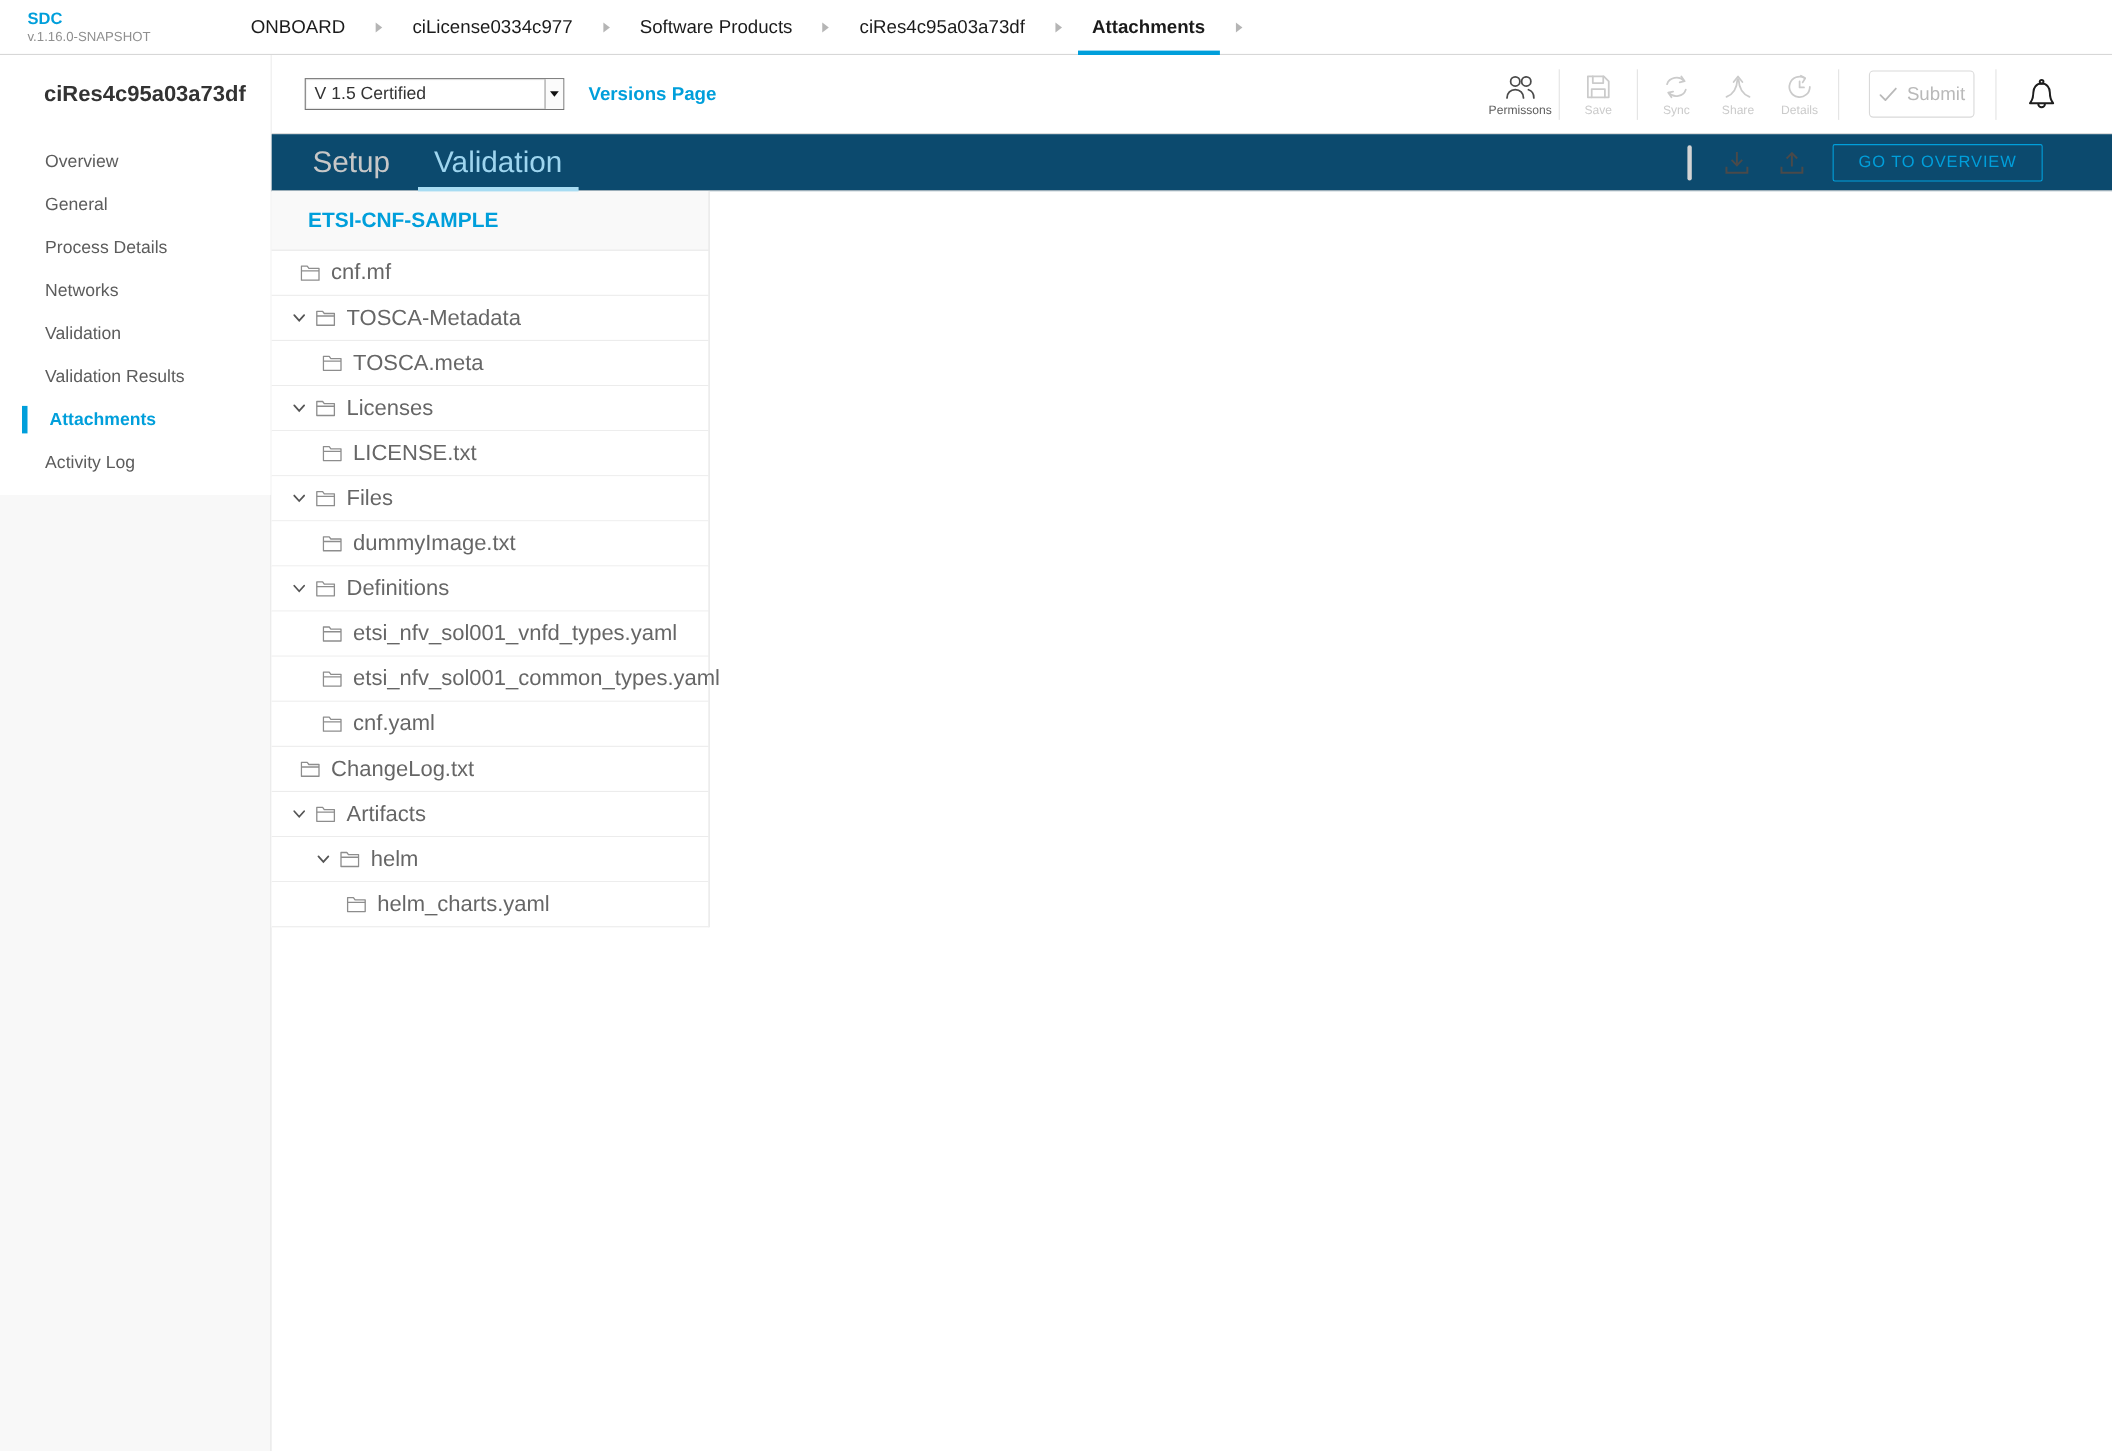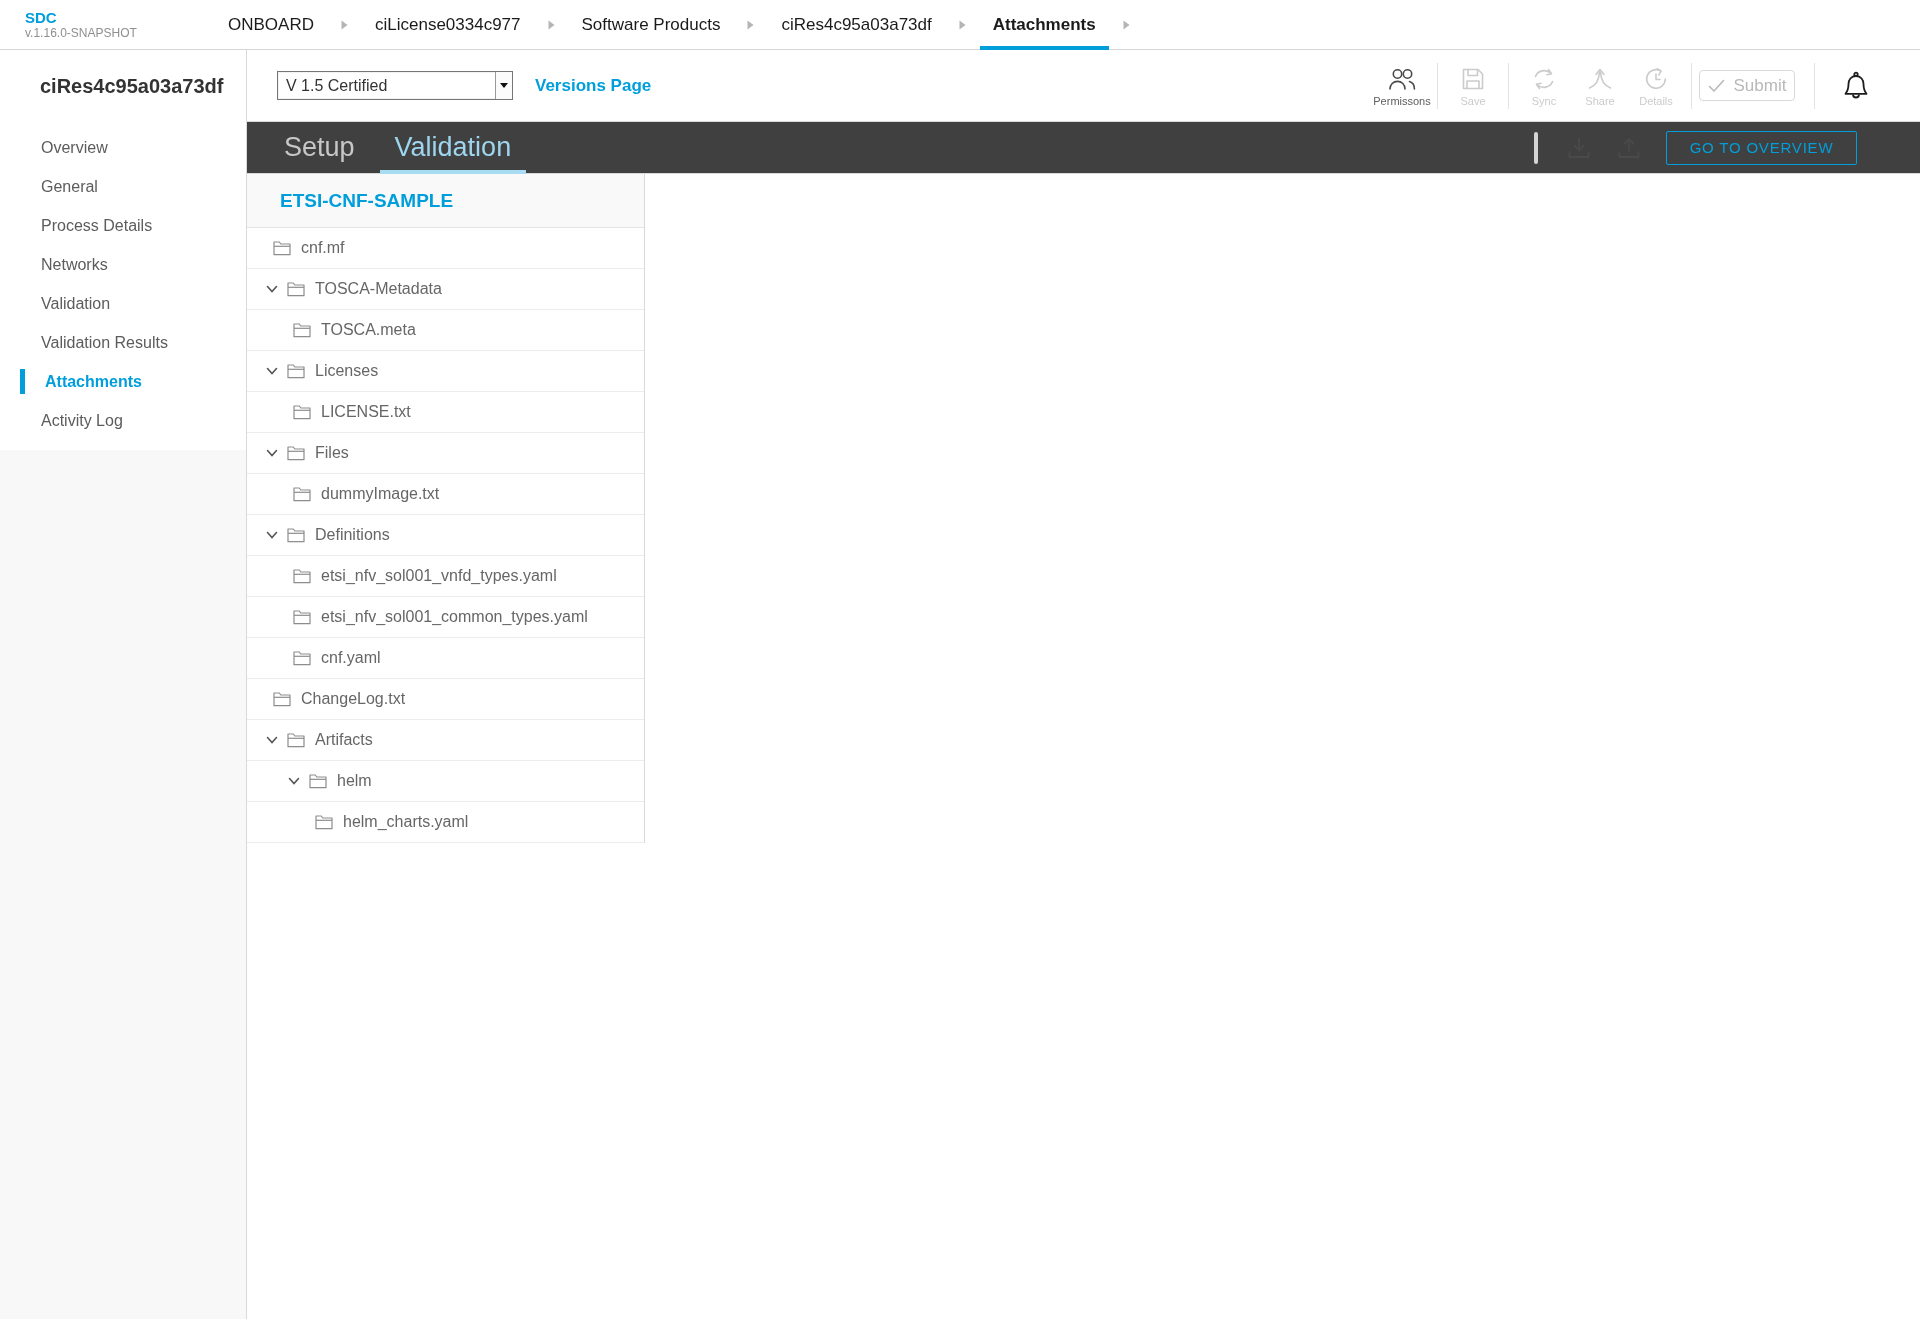--- a/index.html
+++ b/index.html
@@ -48,38 +48,38 @@
 
   .toolbar-right { margin-left:auto; display:flex; align-items:center; }
   .action { width:56px; display:flex; flex-direction:column; align-items:center; gap:3px; cursor:pointer; }
   .action .a-icon { height:27px; display:flex; align-items:flex-end; }
   .action .a-label { font-size:11px; }
   .action.enabled { color:#4a4a4a; }
   .action.enabled .a-label { color:#5e5e5e; }
   .action.disabled { color:#cbcbcb; cursor:default; }
   .action.disabled .a-label { color:#cbcbcb; }
   .tb-divider { width:1px; height:46px; background:#e3e3e3; margin:0 7px; }
-  .submit-btn { margin:0 12px 0 0; width:96px; height:31px; border:1px solid #d9d9d9; border-radius:4px; background:#fff; display:flex; align-items:center; justify-content:center; gap:9px; color:#b9b9b9; font-size:17px; cursor:pointer; }
+  .submit-btn { margin:0 12px 0 20px; width:96px; height:43px; border:1px solid #d9d9d9; border-radius:4px; background:#fff; display:flex; align-items:center; justify-content:center; gap:9px; color:#b9b9b9; font-size:17px; cursor:pointer; }
   .bell-btn { margin:0 50px 0 20px; color:#1d1d1d; cursor:pointer; }
 
   
-  .tabband { height:52px; min-height:52px; background:#404040; border-bottom:1px solid #d9d9d9; display:flex; align-items:stretch; padding-left:22px; }
+  .tabband { height:52px; min-height:52px; background:#0c4a6e; border-bottom:1px solid #d9d9d9; display:flex; align-items:stretch; padding-left:22px; }
   .tab { position:relative; display:flex; align-items:center; padding:0 15px; margin-right:10px; font-size:27px; color:#c7c7c7; cursor:pointer; white-space:nowrap; }
   .tab.active { color:var(--tab-blue); }
   .tab-underline { position:absolute; left:0; right:0; bottom:-1px; height:4px; background:var(--tab-underline); }
   .band-right { margin-left:auto; display:flex; align-items:center; margin-right:63px; }
   .band-divider { width:4px; height:32px; background:#d4d4d4; border-radius:2px; margin-right:28px; }
   .icon-btn { margin-right:24px; color:#4a4a4a; cursor:pointer; }
   .overview-btn { width:191px; height:34px; border:1px solid var(--accent); border-radius:2px; background:transparent; color:var(--accent); font-size:15px; letter-spacing:.8px; display:flex; align-items:center; justify-content:center; cursor:pointer; font-family:"Liberation Sans", sans-serif; }
 
   
   .content { flex:1; display:flex; align-items:flex-start; background:#fff; min-height:0; }
   .tree-panel { width:398px; min-width:398px; background:#fff; border-right:1px solid #d9d9d9; }
   .tree-header { height:54px; background:#f9f9f9; border-bottom:1px solid #e5e5e5; display:flex; align-items:center; padding-left:33px; font-size:19px; font-weight:bold; color:var(--accent); }
-  .tree-row { height:41px; border-bottom:1px solid #ececec; display:flex; align-items:center; font-size:16px; color:#666; cursor:pointer; background:#fff; }
+  .tree-row { height:41px; border-bottom:1px solid #ececec; display:flex; align-items:center; font-size:20px; color:#666; cursor:pointer; background:#fff; }
   .tree-chevron { width:14px; margin-right:8px; color:#555; display:flex; }
   .tree-folder { margin-right:10px; display:flex; color:#8d8d8d; }
   .tree-label { white-space:nowrap; }
 </style>
 </head>
 <body style="--accent: #009fdb; --tab-blue: #9ed5ef; --tab-underline: #a8dcf2;">
 
 <div class="header">
   <div class="logo">
     <span class="logo-title">SDC</span>

